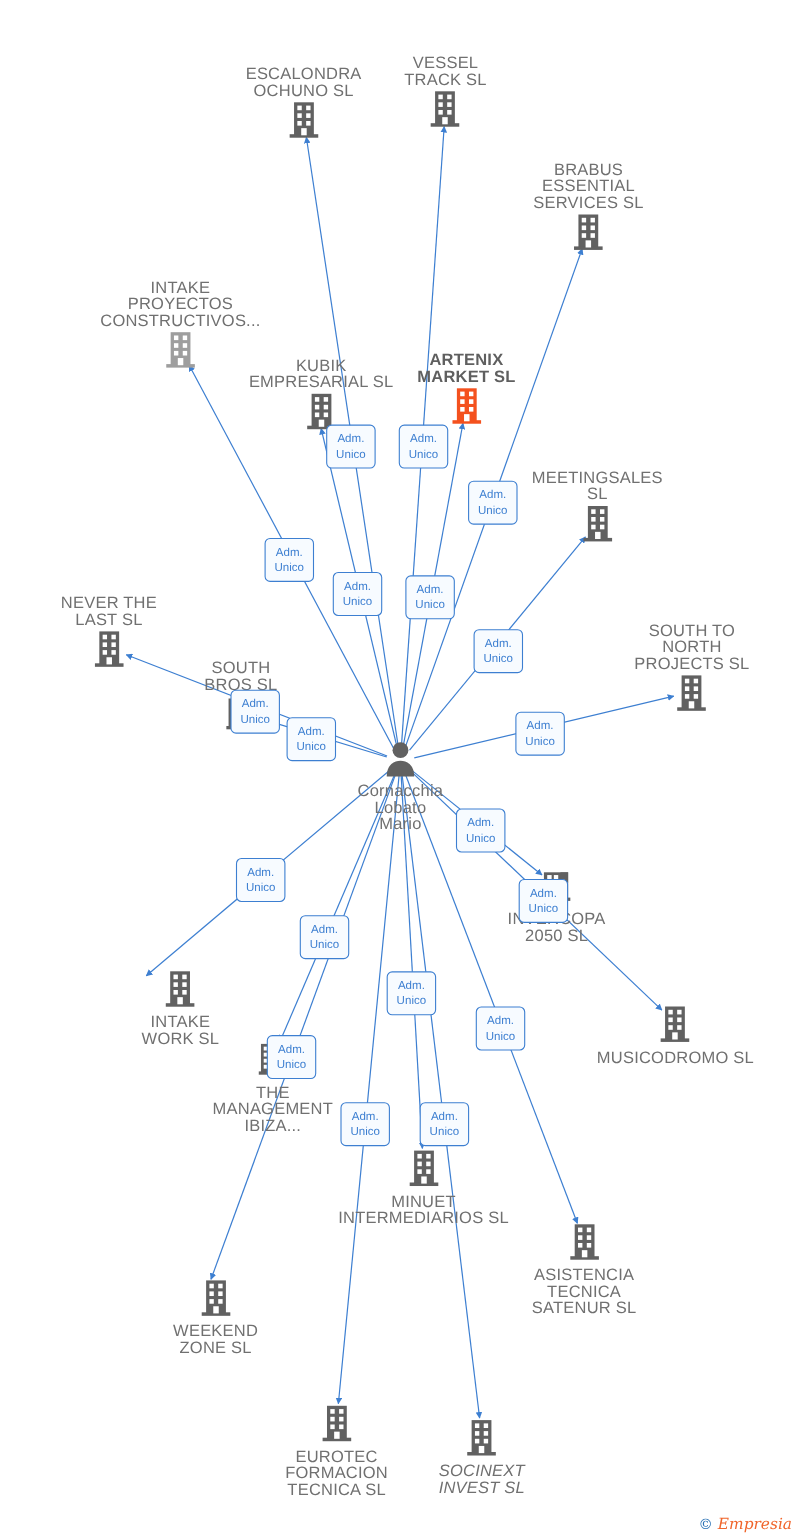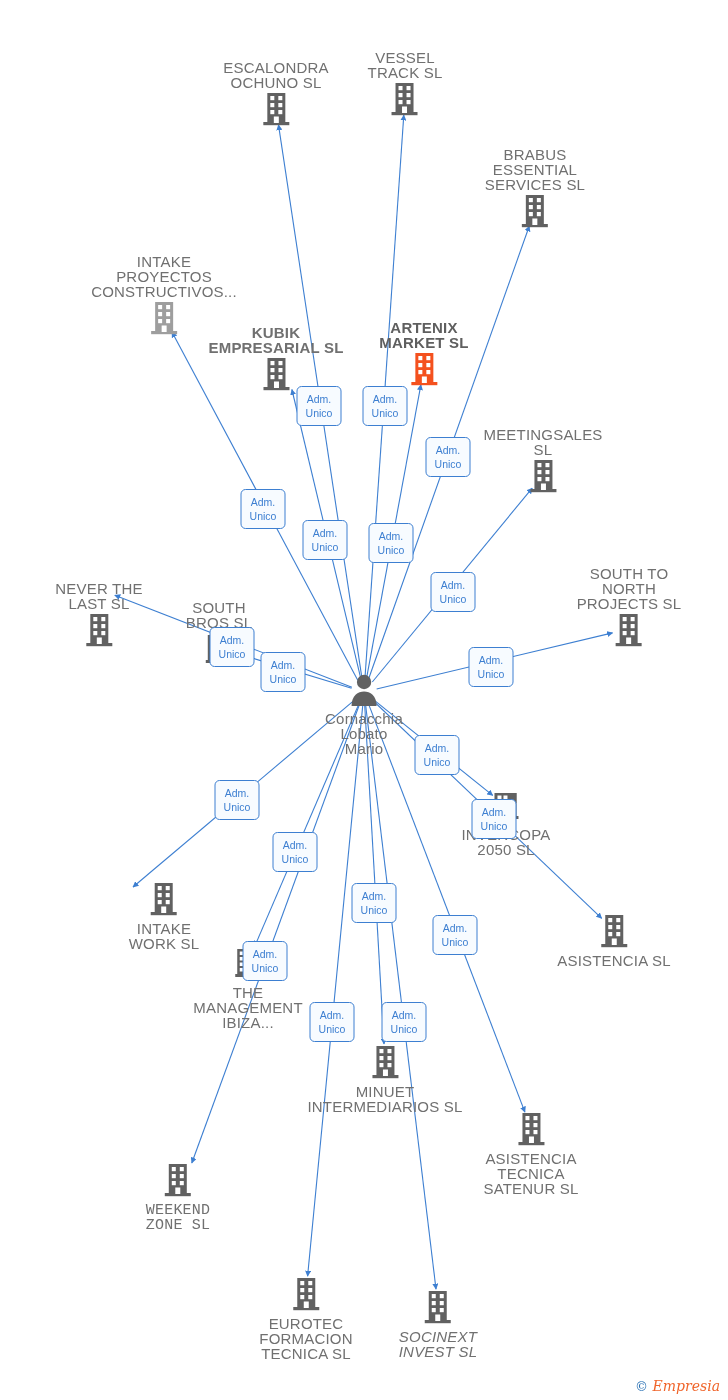--- a/index.html
+++ b/index.html
@@ -136,21 +136,21 @@
               <rect x="9" y="5" width="4" height="4.2"></rect>
               <rect x="17" y="5" width="4" height="4.2"></rect>
               <rect x="9" y="12" width="4" height="4.2"></rect>
               <rect x="17" y="12" width="4" height="4.2"></rect>
               <rect x="9" y="19" width="4" height="4.2"></rect>
               <rect x="17" y="19" width="4" height="4.2"></rect>
               <rect x="12.5" y="25.5" width="5" height="6.5"></rect>
             </g>
           </svg></span>
       </div>
-      <div class="node" style="left: 276px; top: 325px; font-weight: bold;">
+      <div class="node" style="left: 292px; top: 325px;">
         <div class="nlabel">KUBIK</div>
         <div class="nlabel">EMPRESARIAL SL</div>
         <span class="icon"><svg width="30" height="36" viewBox="0 0 30 36" aria-hidden="true">
             <rect x="6" y="2" width="18" height="30" fill="#616161"></rect>
             <rect x="2" y="31" width="26" height="3.2" fill="#616161"></rect>
             <g fill="#fff">
               <rect x="9" y="5" width="4" height="4.2"></rect>
               <rect x="17" y="5" width="4" height="4.2"></rect>
               <rect x="9" y="12" width="4" height="4.2"></rect>
               <rect x="17" y="12" width="4" height="4.2"></rect>
@@ -187,21 +187,21 @@
               <rect x="9" y="5" width="4" height="4.2"></rect>
               <rect x="17" y="5" width="4" height="4.2"></rect>
               <rect x="9" y="12" width="4" height="4.2"></rect>
               <rect x="17" y="12" width="4" height="4.2"></rect>
               <rect x="9" y="19" width="4" height="4.2"></rect>
               <rect x="17" y="19" width="4" height="4.2"></rect>
               <rect x="12.5" y="25.5" width="5" height="6.5"></rect>
             </g>
           </svg></span>
       </div>
-      <div class="node" style="left: 99px; top: 541px; margin-top: 40px;">
+      <div class="node" style="left: 99px; top: 541px;">
         <div class="nlabel">NEVER THE</div>
         <div class="nlabel">LAST  SL</div>
         <span class="icon"><svg width="30" height="36" viewBox="0 0 30 36" aria-hidden="true">
             <rect x="6" y="2" width="18" height="30" fill="#616161"></rect>
             <rect x="2" y="31" width="26" height="3.2" fill="#616161"></rect>
             <g fill="#fff">
               <rect x="9" y="5" width="4" height="4.2"></rect>
               <rect x="17" y="5" width="4" height="4.2"></rect>
               <rect x="9" y="12" width="4" height="4.2"></rect>
               <rect x="17" y="12" width="4" height="4.2"></rect>
@@ -284,21 +284,21 @@
             <g fill="#fff">
               <rect x="9" y="5" width="4" height="4.2"></rect>
               <rect x="17" y="5" width="4" height="4.2"></rect>
               <rect x="9" y="12" width="4" height="4.2"></rect>
               <rect x="17" y="12" width="4" height="4.2"></rect>
               <rect x="9" y="19" width="4" height="4.2"></rect>
               <rect x="17" y="19" width="4" height="4.2"></rect>
               <rect x="12.5" y="25.5" width="5" height="6.5"></rect>
             </g>
           </svg></span>
-        <div class="nlabel">ASISTENCIA SL</div>
+        <div class="nlabel">MUSICODROMO SL</div>
       </div>
       <div class="node" style="left: 248px; top: 944px;">
         <span class="icon"><svg width="30" height="36" viewBox="0 0 30 36" aria-hidden="true">
             <rect x="4" y="4" width="14" height="26" fill="#616161"></rect>
             <rect x="2" y="29" width="20" height="3" fill="#616161"></rect>
             <g fill="#fff">
               <rect x="6.5" y="6.5" width="3.5" height="3.5"></rect>
               <rect x="12" y="6.5" width="3.5" height="3.5"></rect>
               <rect x="6.5" y="12" width="3.5" height="3.5"></rect>
               <rect x="12" y="12" width="3.5" height="3.5"></rect>
@@ -340,21 +340,21 @@
               <rect x="17" y="12" width="4" height="4.2"></rect>
               <rect x="9" y="19" width="4" height="4.2"></rect>
               <rect x="17" y="19" width="4" height="4.2"></rect>
               <rect x="12.5" y="25.5" width="5" height="6.5"></rect>
             </g>
           </svg></span>
         <div class="nlabel">ASISTENCIA</div>
         <div class="nlabel">TECNICA</div>
         <div class="nlabel">SATENUR  SL</div>
       </div>
-      <div class="node" style="left: 178px; top: 1161px; font-family: Liberation Mono, monospace;">
+      <div class="node" style="left: 196px; top: 1161px;">
         <span class="icon"><svg width="30" height="36" viewBox="0 0 30 36" aria-hidden="true">
             <rect x="6" y="2" width="18" height="30" fill="#616161"></rect>
             <rect x="2" y="31" width="26" height="3.2" fill="#616161"></rect>
             <g fill="#fff">
               <rect x="9" y="5" width="4" height="4.2"></rect>
               <rect x="17" y="5" width="4" height="4.2"></rect>
               <rect x="9" y="12" width="4" height="4.2"></rect>
               <rect x="17" y="12" width="4" height="4.2"></rect>
               <rect x="9" y="19" width="4" height="4.2"></rect>
               <rect x="17" y="19" width="4" height="4.2"></rect>

